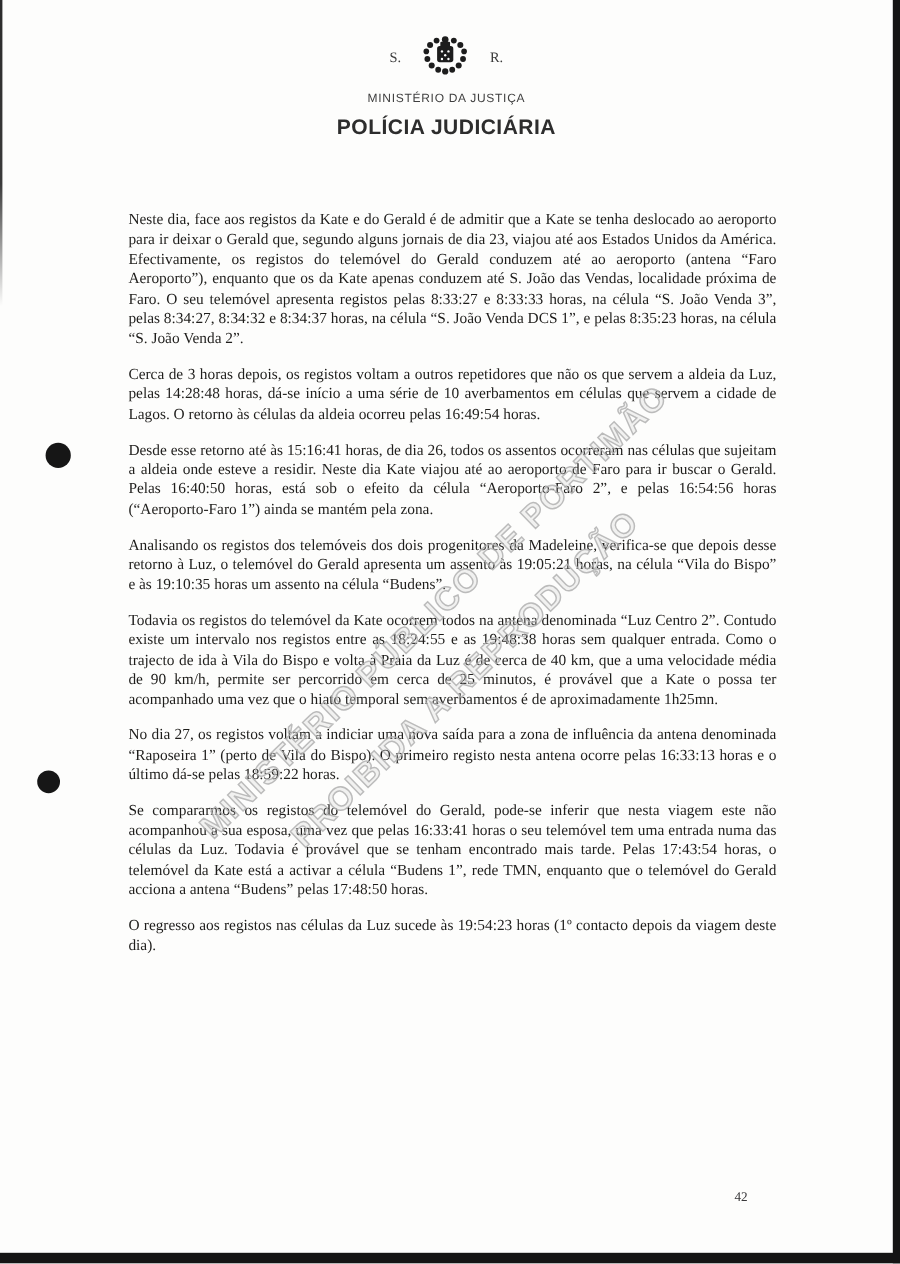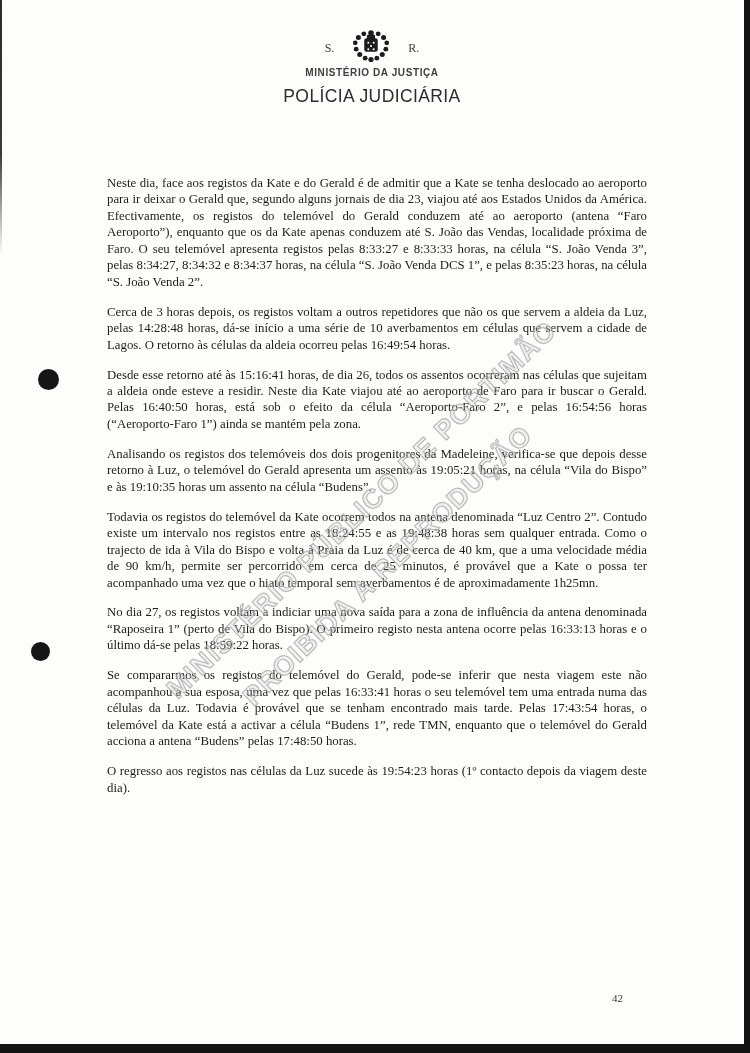--- a/index.html
+++ b/index.html
@@ -32,24 +32,24 @@
     position:absolute;left:0;right:6px;top:30px;text-align:center;z-index:2;
     font-family:"Liberation Sans", sans-serif;color:#333;
   }
   .crest-row{
     display:flex;align-items:center;justify-content:center;gap:16px;height:36px;
   }
   .crest-letter{
     font-family:"Liberation Serif", serif;font-size:12px;color:#3c3c3c;
   }
   .ministry{
-    margin-top:1px;font-size:10px;font-weight:700;letter-spacing:0.6px;color:#3f3f3f;
+    margin-top:11px;font-size:10px;font-weight:400;letter-spacing:0.6px;color:#3f3f3f;
   }
   .org-title{
-    margin-top:8px;font-size:17.5px;font-weight:400;letter-spacing:0.4px;color:#2d2d2d;
+    margin-top:8px;font-size:17.5px;font-weight:700;letter-spacing:0.4px;color:#2d2d2d;
   }
   .directorate{
     margin-top:8px;font-size:9.5px;font-weight:400;letter-spacing:0.9px;color:#3b3b3b;
   }
 
   
   .doc-body{
     position:absolute;left:107px;top:175px;width:540px;z-index:2;
     font-size:12.8px;line-height:16.45px;color:#1e1d1b;text-align:justify;
   }

